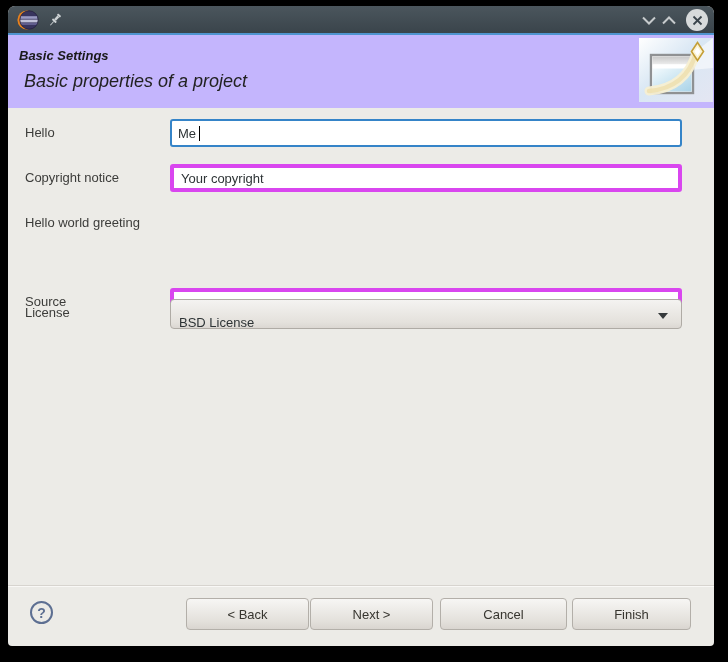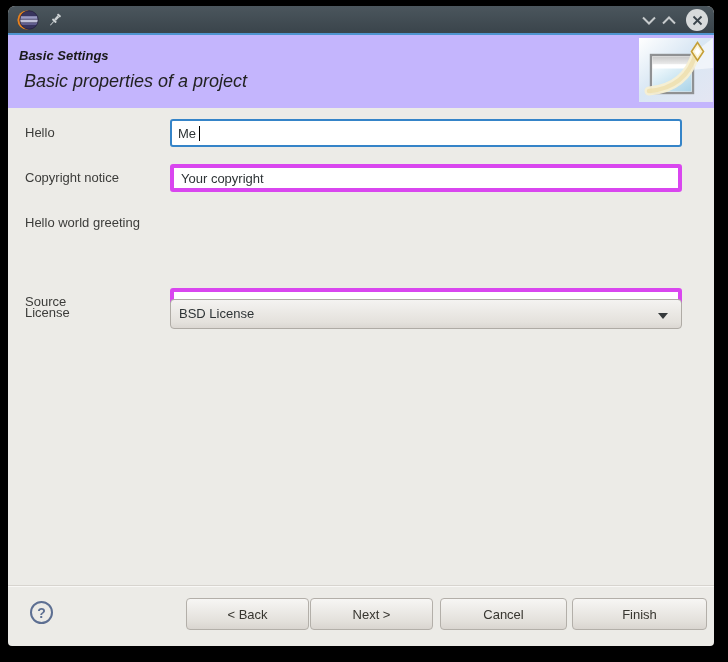--- a/index.html
+++ b/index.html
@@ -103,21 +103,21 @@
   }
 
   .combo {
     position: relative;
     width: 100%; height: 30px;
     border: 1px solid #afaba5;
     border-radius: 4px;
     background: linear-gradient(#f4f3f1, #e4e1dc 80%, #dbd7d2);
     font-size: 13px; color: #2e3436;
     line-height: 28px;
-    padding: 0 8px;
+    padding: 9px 8px;
     cursor: default;
   }
   .combo .arrow-down-icon {
     position: absolute; right: 13px; top: 13px;
     width: 0; height: 0;
     border-left: 5px solid transparent;
     border-right: 5px solid transparent;
     border-top: 6px solid #35393b;
   }
 
@@ -144,21 +144,21 @@
     border: 1px solid #b3afa9;
     border-radius: 4px;
     background: linear-gradient(#f7f6f4, #e3e0db 75%, #d9d5d0);
     font-family: "Liberation Sans", "DejaVu Sans", sans-serif;
     font-size: 13px; color: #37352f;
     cursor: pointer;
   }
   .btn-back   { left: 178px; width: 123px; }
   .btn-next   { left: 302px; width: 123px; }
   .btn-cancel { left: 432px; width: 127px; }
-  .btn-finish { left: 564px; width: 135px; }
+  .btn-finish { left: 564px; width: 119px; }
 </style>
 </head>
 <body>
 
 <div class="window">
 
   <div class="titlebar">
     <svg class="app-icon" viewBox="0 0 22 22">
       <circle cx="10" cy="11" r="9.6" fill="#e8821d"></circle>
       <circle cx="12" cy="11" r="9.2" fill="#38345e"></circle>

